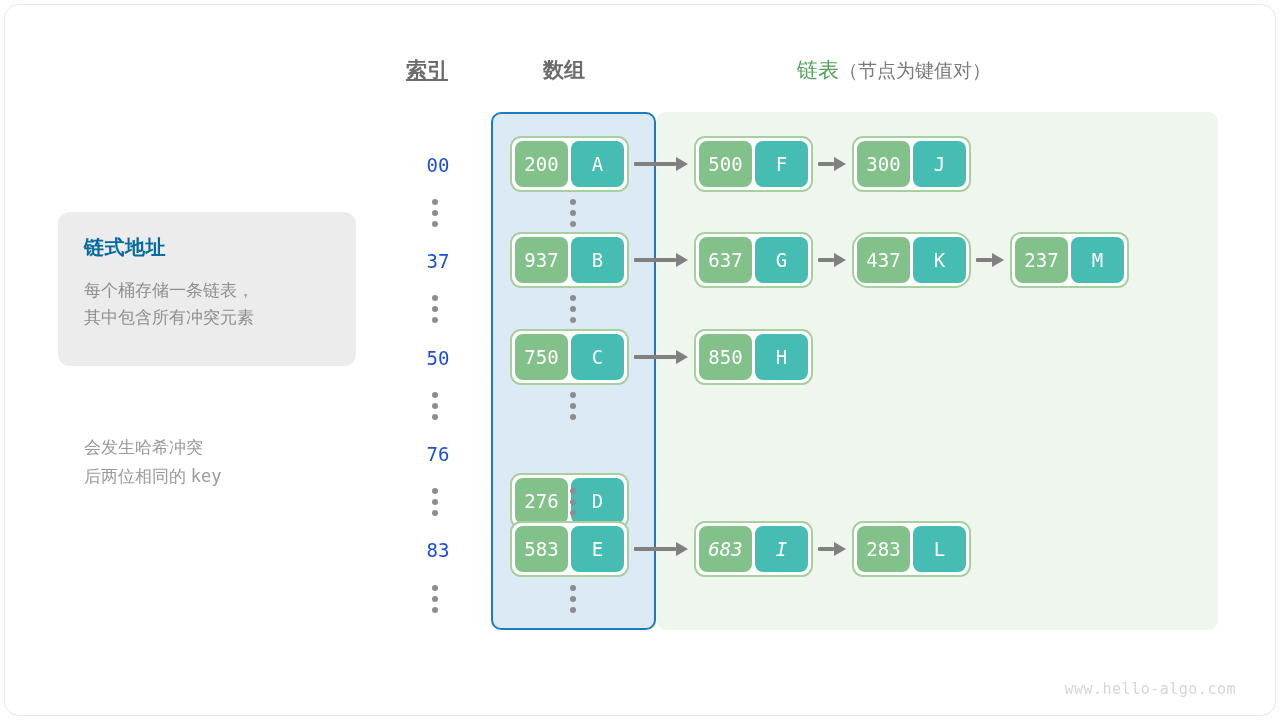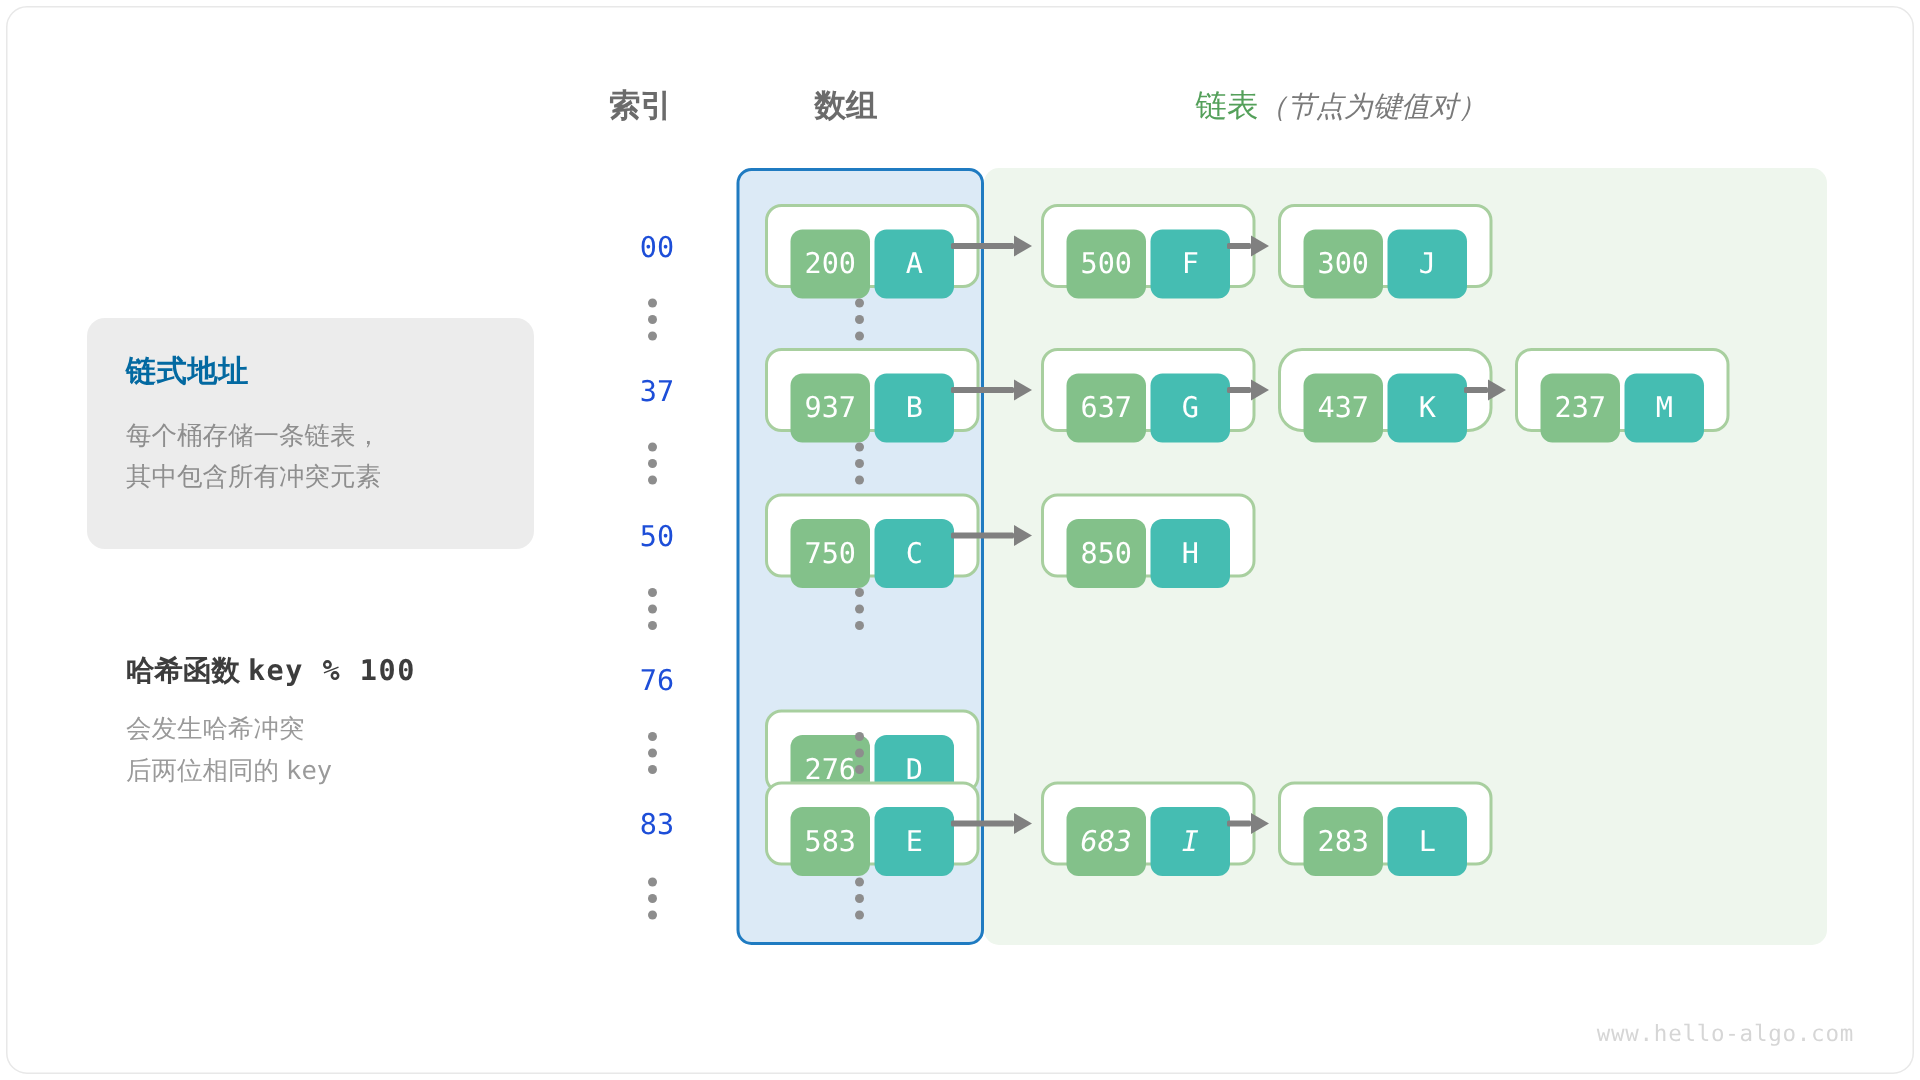--- a/index.html
+++ b/index.html
@@ -34,25 +34,25 @@
   }
 
   
   .hdr {
     position: absolute;
     font-size: 21px;
     font-weight: bold;
     color: #6b6b6b;
     white-space: nowrap;
   }
-  #hdr-index { left: 406px; top: 56px; }
+  #hdr-index { left: 406px; top: 56px; text-decoration: underline; }
   #hdr-array { left: 543px; top: 56px; }
   #hdr-list  { left: 797px; top: 56px; font-weight: normal; }
   #hdr-list .strong { font-weight: normal; color: #54a05a; font-size: 21px; }
-  #hdr-list .paren { font-weight: normal; color: #7a7a7a; font-size: 19px; font-style: italic; }
+  #hdr-list .paren { font-weight: normal; color: #7a7a7a; font-size: 19px; }
 
   
   #info-card {
     position: absolute;
     left: 58px;
     top: 212px;
     width: 298px;
     height: 154px;
     background: #ececec;
     border-radius: 12px;
@@ -137,21 +137,21 @@
   }
 
   
   .node {
     position: absolute;
     height: 56px;
     border: 2px solid #a8cf9f;
     border-radius: 11px;
     background: #ffffff;
     box-sizing: border-box;
-    padding: 15px;
+    padding: 3px;
     display: flex;
     gap: 3px;
   }
   .cell {
     width: 53px;
     height: 46px;
     border-radius: 8px;
     display: flex;
     align-items: center;
     justify-content: center;
@@ -227,24 +227,20 @@
     <span class="strong">链表</span><span class="paren">（节点为键值对）</span>
   </div>
 
   <div id="info-card">
     <div id="info-title">链式地址</div>
     <div class="info-line">每个桶存储一条链表，</div>
     <div class="info-line">其中包含所有冲突元素</div>
   </div>
 
   <div id="hash-note">
-    <div id="hash-title">
-      <span>哈希函数</span>
-      <span class="mono">key % 100</span>
-    </div>
     <div class="hash-line">会发生哈希冲突</div>
     <div class="hash-line">
       <span>后两位相同的</span>
       <span class="mono">key</span>
     </div>
   </div>
 
   <div id="array-region"></div>
   <div id="list-region"></div>
 

